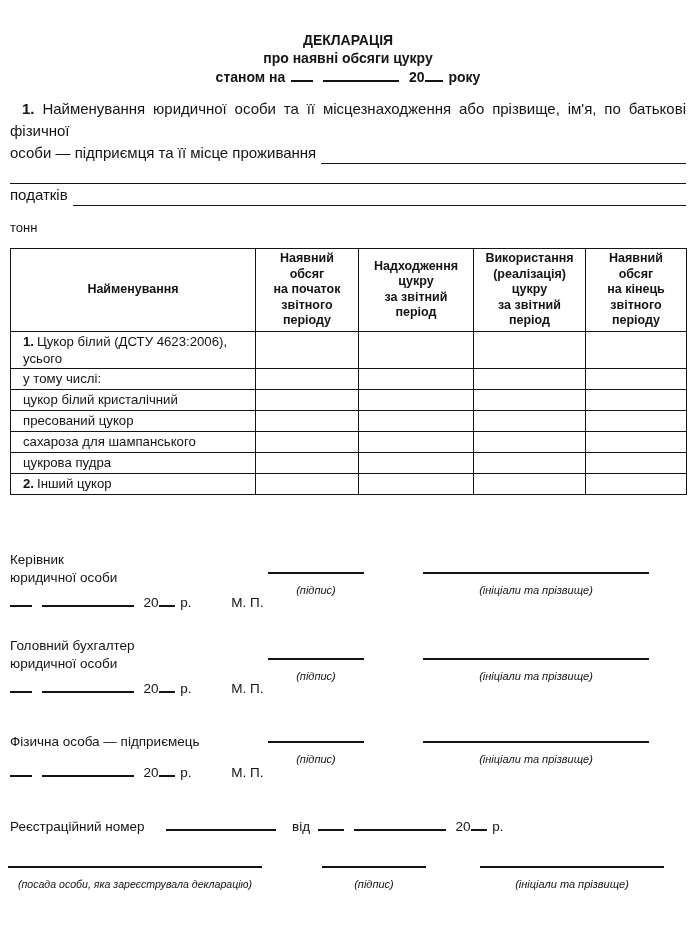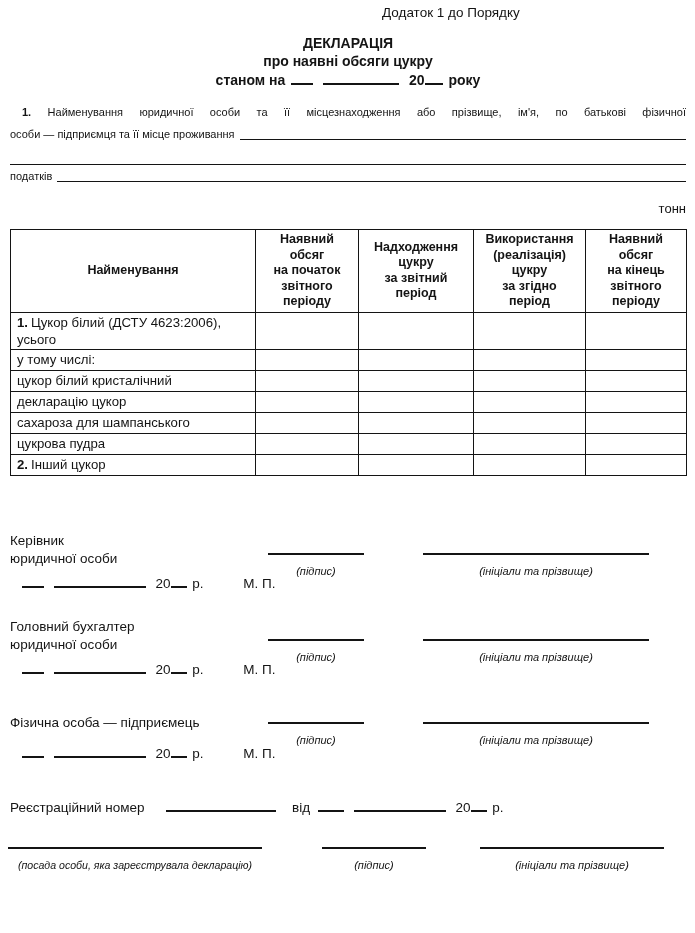--- a/index.html
+++ b/index.html
@@ -9,79 +9,78 @@
     box-sizing: border-box;
     padding: 5px 9px 0 10px;
     background: #ffffff;
     color: #141414;
     font-family: "Liberation Sans", sans-serif;
     font-size: 13px;
     overflow: hidden;
   }
   
   .appendix { margin-left: 372px; font-size: 13.5px; }
-  .title-block { text-align: center; margin-top: 14px; font-weight: bold; font-size: 14px; line-height: 18px; }
+  .title-block { text-align: center; margin-top: 26px; font-weight: bold; font-size: 14px; line-height: 18px; }
   .title-date { margin-top: 1px; }
   .blank { display:inline-block; border-bottom: 2px solid #141414; height: 12px; vertical-align: baseline; }
   .w22{width:22px;} .w16{width:16px;} .w18{width:18px;} .w26{width:26px;}
   .w76{width:76px;} .w92{width:92px;} .w110{width:110px;}
   .ml6{margin-left:6px;text-align:center;} .ml4{margin-left:4px;} .ml2{margin-left:2px;}
   
-  .paras { margin-top: 12px; line-height: 22px; font-size: 11px; }
+  .paras { margin-top: 12px; line-height: 22px; font-size: 15px; }
   .jline { text-align: justify; text-align-last: justify; }
   .indent { text-indent: 12px; }
   .num { font-weight: bold; }
-  .flexline { display:flex; align-items: flex-start; }
+  .flexline { display:flex; align-items: flex-end; }
   .fill-line { flex:1; border-bottom: 1.5px solid #141414; height: 16px; margin-left: 5px; }
   .full-line { border-bottom: 1.5px solid #141414; height: 19px; }
-  .units { text-align: right; margin-top: 14px; font-size: 13px; }
+  .units { margin-top: 14px; font-size: 13px; }
   
   table.sugar { border-collapse: collapse; margin-top: 13px; width: 676px; table-layout: fixed; }
   table.sugar th, table.sugar td { border: 1.5px solid #141414; }
   table.sugar th {
     font-weight: bold; font-size: 12.5px; line-height: 15.5px;
     text-align: center; vertical-align: middle; white-space: pre-line; padding: 2px 1px;
   }
   thead tr { height: 80px; }
   tbody tr { height: 21px; }
   tbody tr.dbl { height: 36px; }
-  td.c-name { font-size: 13.2px; padding: 1px 4px 1px 6px; line-height: 17px; vertical-align: top; }
+  td.c-name { font-size: 13.2px; padding: 1px 4px 1px 12px; line-height: 17px; vertical-align: top; }
   .row-prefix { font-weight: bold; }
   .row-prefix:not(:empty) { margin-right: 3px; }
   
   .sig-area { margin-top: 56px; }
   .sig-block { position: relative; height: 62px; font-size: 13.5px; }
   .sig-block + .sig-block { margin-top: 24px; }
   .sig-role div { line-height: 18px; }
   .sig-col { position: absolute; top: 0; }
   .col-sign { left: 258px; width: 96px; }
   .col-name { left: 413px; width: 226px; }
   .sig-line { height: 21px; border-bottom: 2px solid #141414; }
   .sig-caption { text-align: center; font-style: italic; font-size: 11px; padding-top: 10px; white-space: nowrap; }
-  .sig-date { position: absolute; left: 12px; top: 42px; }
+  .sig-date { position: absolute; left: 0; top: 42px; }
   .seal { margin-left: 36px; }
   .sig-block.single { height: 50px; margin-top: 34px; }
   .sig-block.single .sig-line { height: 8px; }
   .sig-block.single .sig-date { top: 30px; }
   
   .reg-row { margin-top: 34px; font-size: 13.5px; }
   .bottom-row { position: relative; margin-top: 24px; height: 48px; }
   .b-col { position: absolute; top: 0; }
   .b-line { border-bottom: 2px solid #141414; height: 8px; }
   .bc1 { left: -2px; width: 254px; }
   .bc2 { left: 312px; width: 104px; }
   .bc3 { left: 470px; width: 184px; }
   .bc1 .sig-caption { font-size: 10.6px; }
 </style>
 </head>
 <body>
 
 <div class="page">
 
-  <div class="appendix">Додаток 1 до Порядку</div>
 
   <div class="title-block">
     <div>ДЕКЛАРАЦІЯ</div>
     <div>про наявні обсяги цукру</div>
     <div class="title-date">
       <span>станом на</span>
       <span class="blank w22 ml2"></span>
       <span class="blank w76 ml6"></span>
       <span class="ml6">20</span><span class="blank w18"></span>
       <span class="ml2">року</span>
@@ -121,21 +120,21 @@
 на початок
 звітного
 періоду</th>
         <th>Надходження
 цукру
 за звітний
 період</th>
         <th>Використання
 (реалізація)
 цукру
-за згідно
+за звітний
 період</th>
         <th>Наявний
 обсяг
 на кінець
 звітного
 періоду</th>
       </tr>
     </thead>
     <tbody>
       <tr class="dbl">
@@ -153,21 +152,21 @@
           <td></td>
       </tr>
       <tr>
         <td class="c-name"><span class="row-prefix"></span><span>цукор білий кристалічний</span></td>
         <td></td>
           <td></td>
           <td></td>
           <td></td>
       </tr>
       <tr>
-        <td class="c-name"><span class="row-prefix"></span><span>декларацію цукор</span></td>
+        <td class="c-name"><span class="row-prefix"></span><span>пресований цукор</span></td>
         <td></td>
           <td></td>
           <td></td>
           <td></td>
       </tr>
       <tr>
         <td class="c-name"><span class="row-prefix"></span><span>сахароза для шампанського</span></td>
         <td></td>
           <td></td>
           <td></td>

